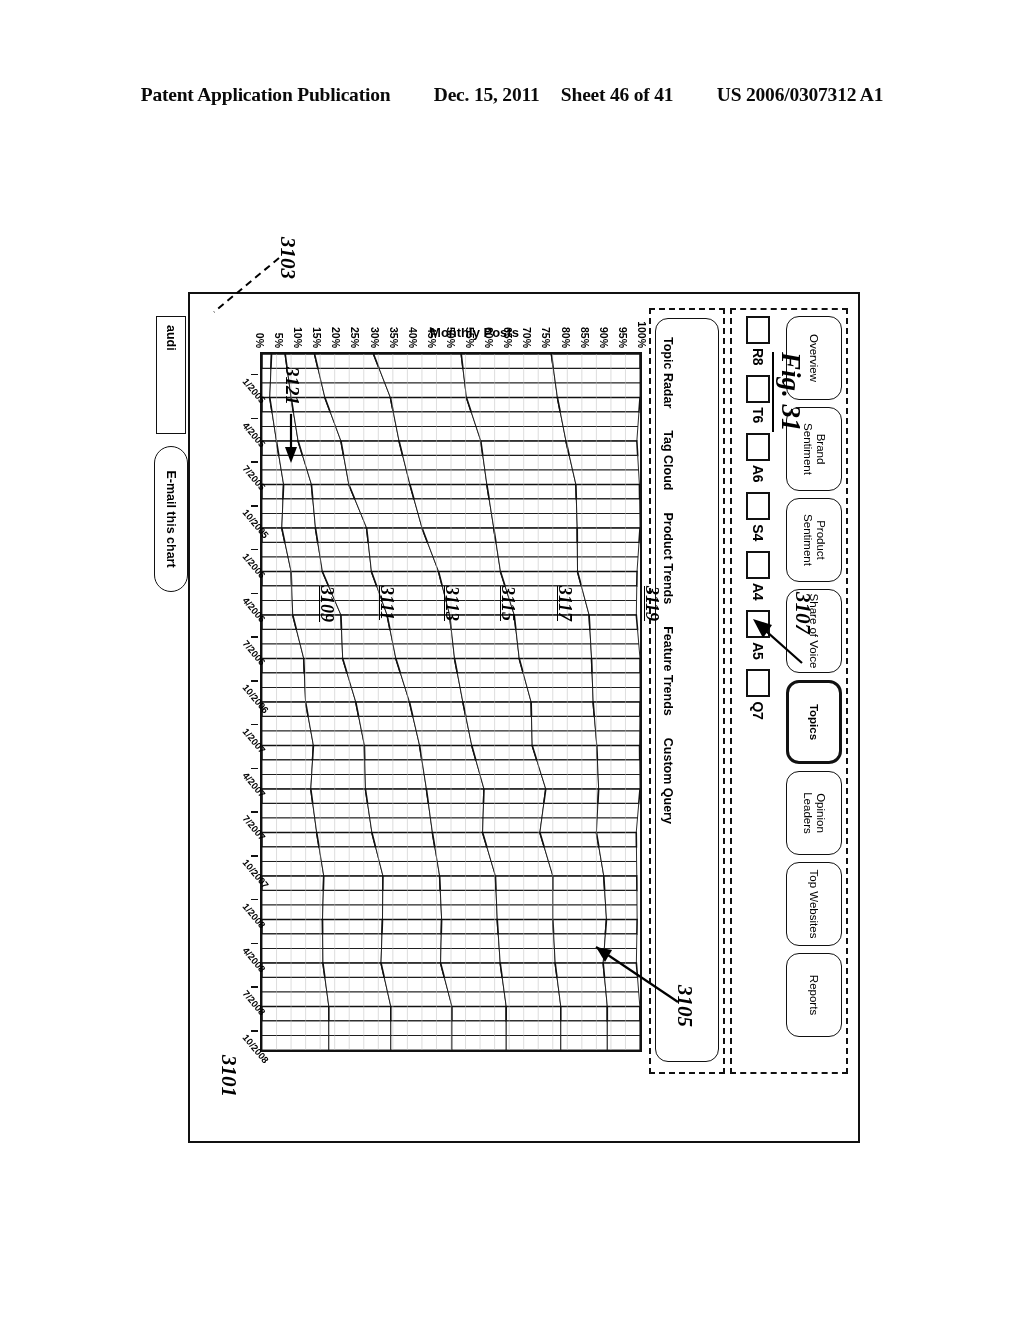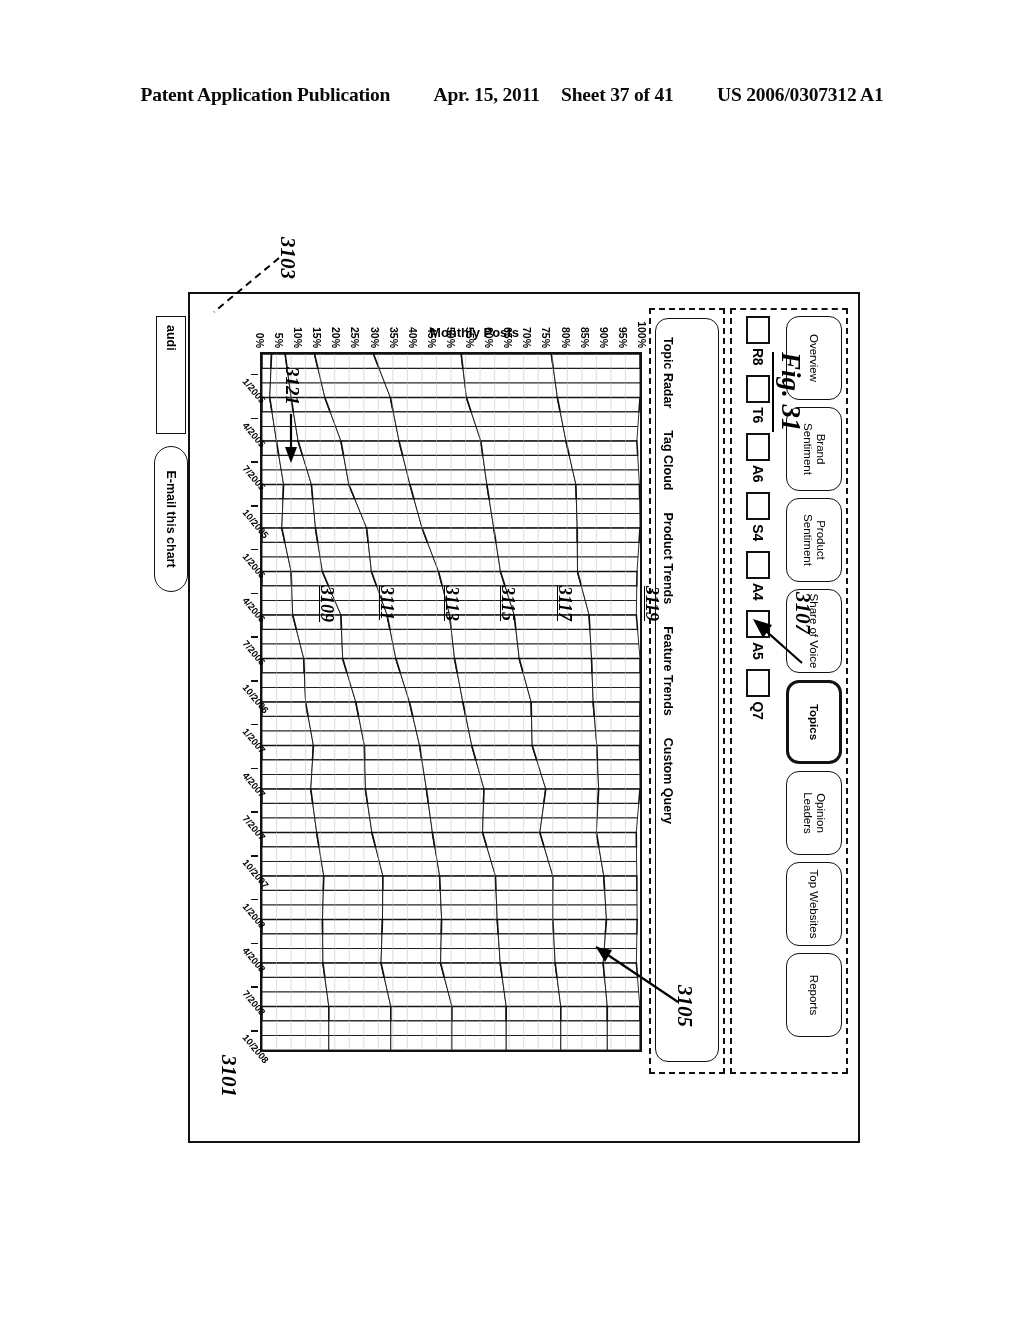--- a/index.html
+++ b/index.html
@@ -325,23 +325,23 @@
 
   
   .leader { position: absolute; }
 </style>
 </head>
 <body>
 
 <div id="patent-header">
   <span class="seg">Patent Application Publication</span>
   <span class="gap-lg"></span>
-  <span class="seg">Apr. 15, 2011</span>
+  <span class="seg">Dec. 15, 2011</span>
   <span class="gap-sm"></span>
-  <span class="seg">Sheet 37 of 41</span>
+  <span class="seg">Sheet 46 of 41</span>
   <span class="gap-lg"></span>
   <span class="seg">US 2006/0307312 A1</span>
 </div>
 
 <div id="figure-stage">
   <div id="rot-wrap">
 
     <div id="app-window">
 
       <div id="nav-region"></div>

